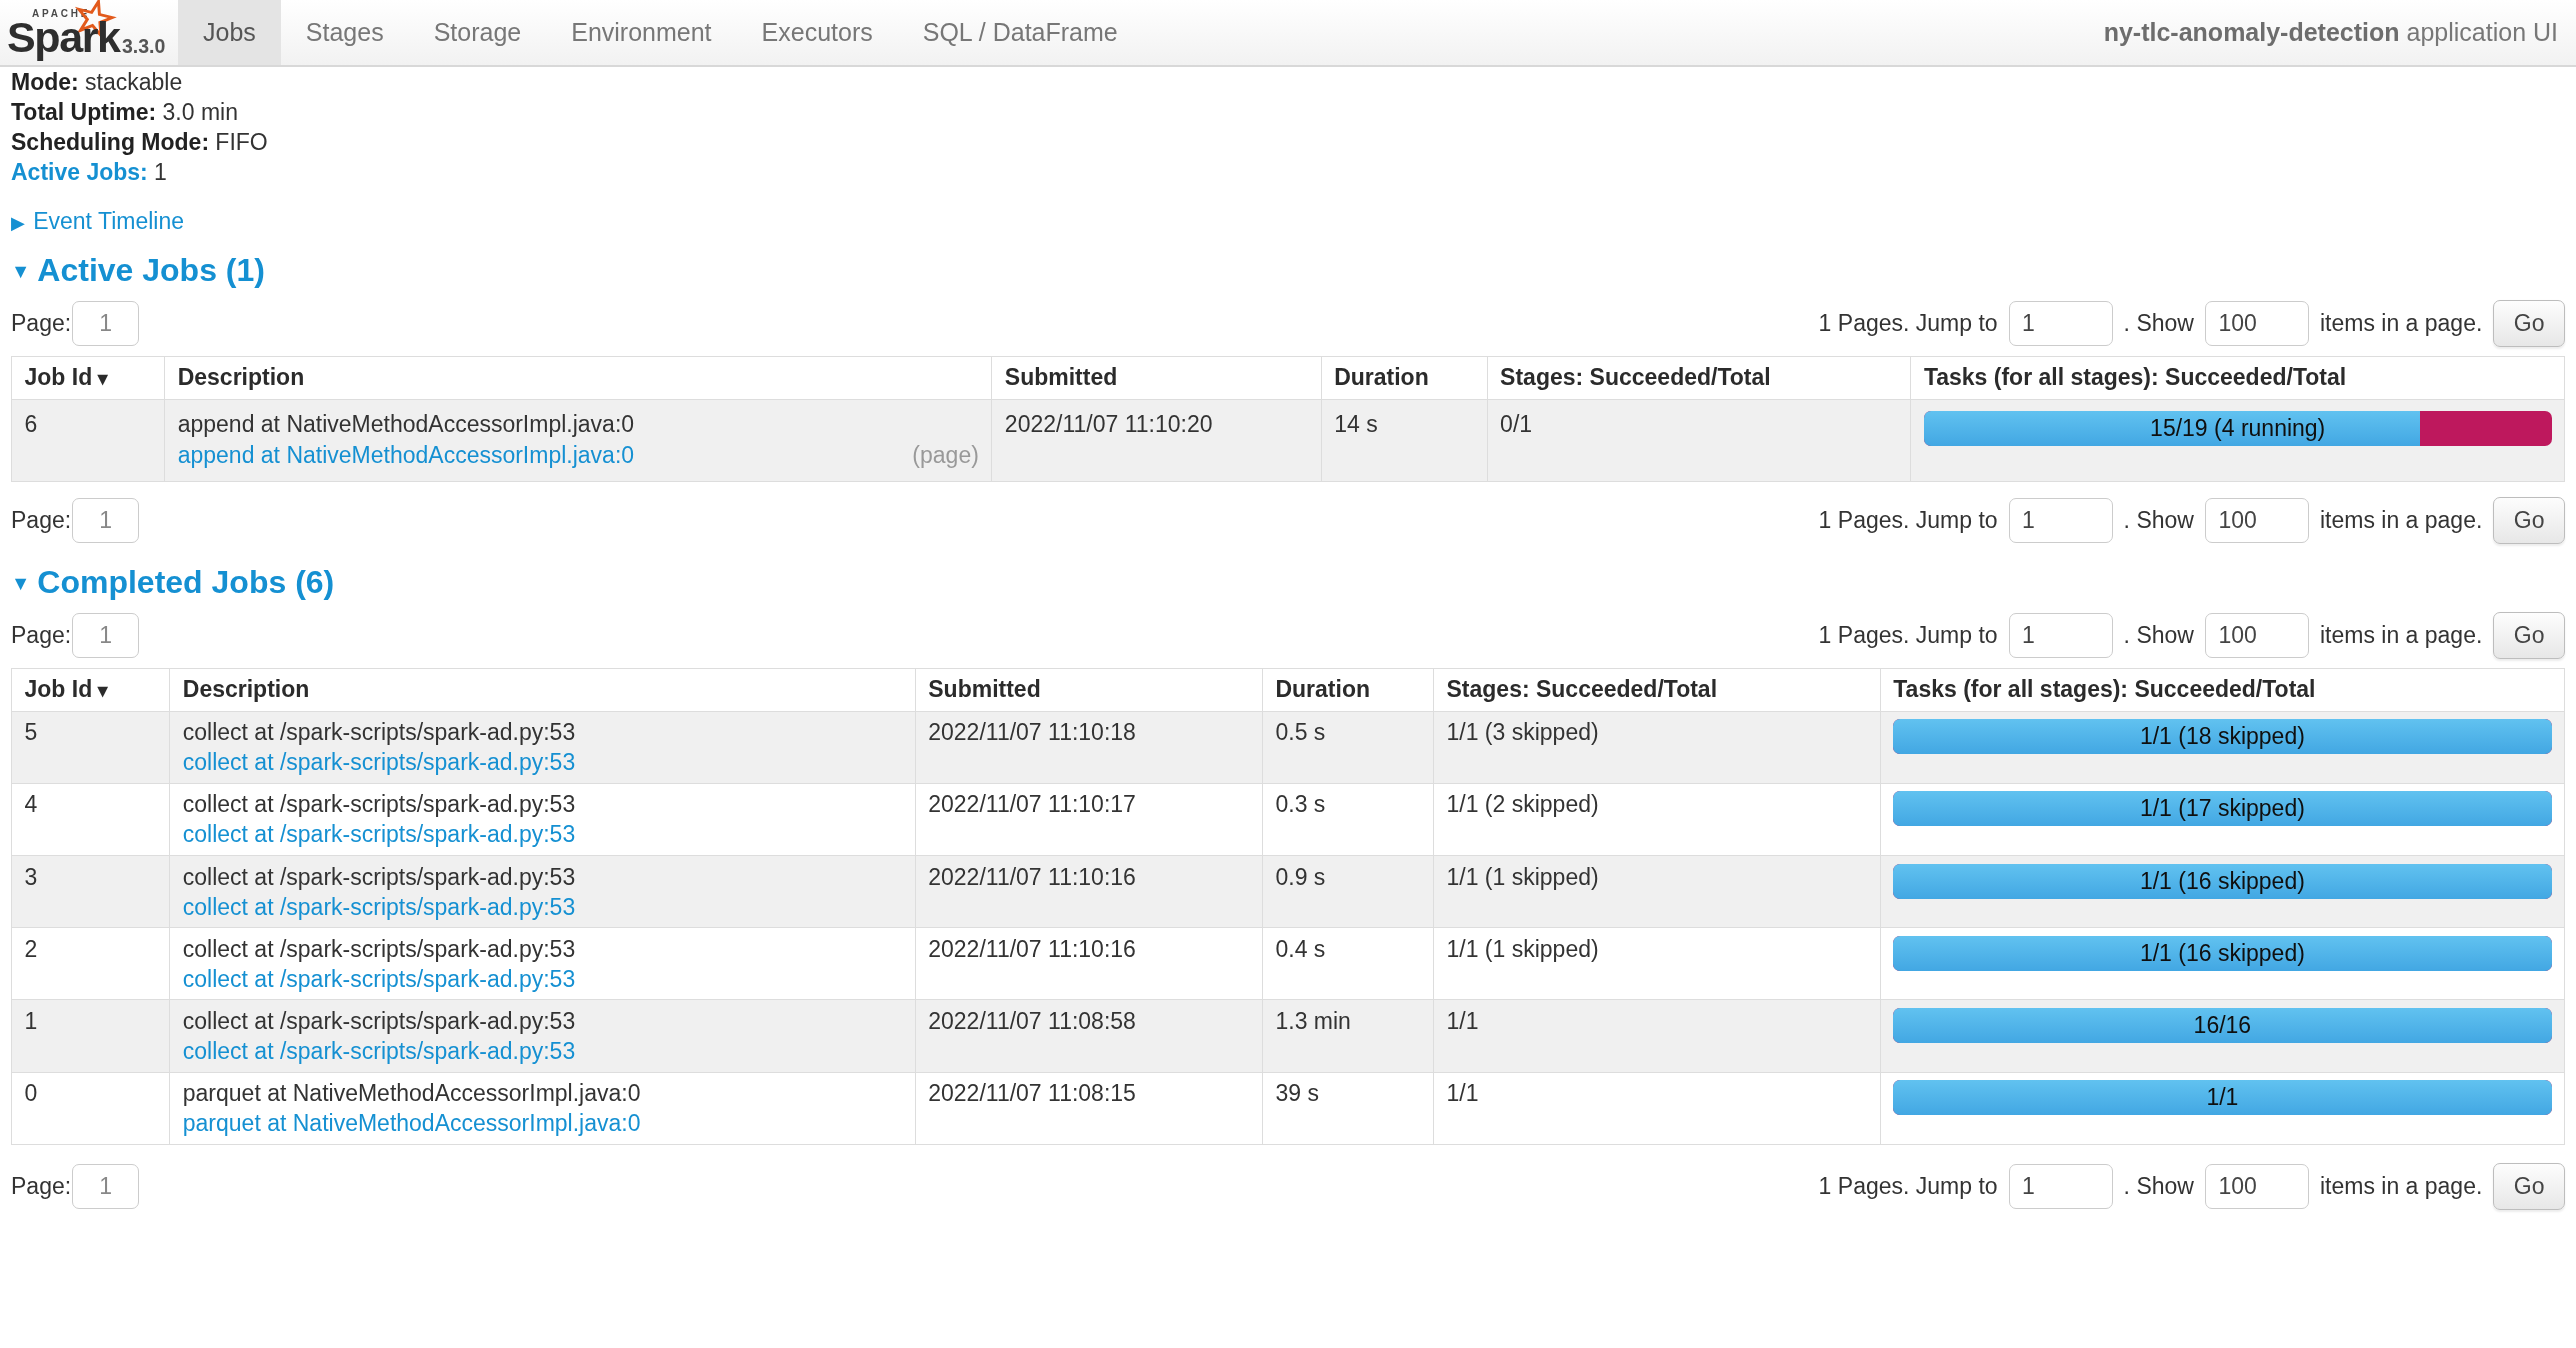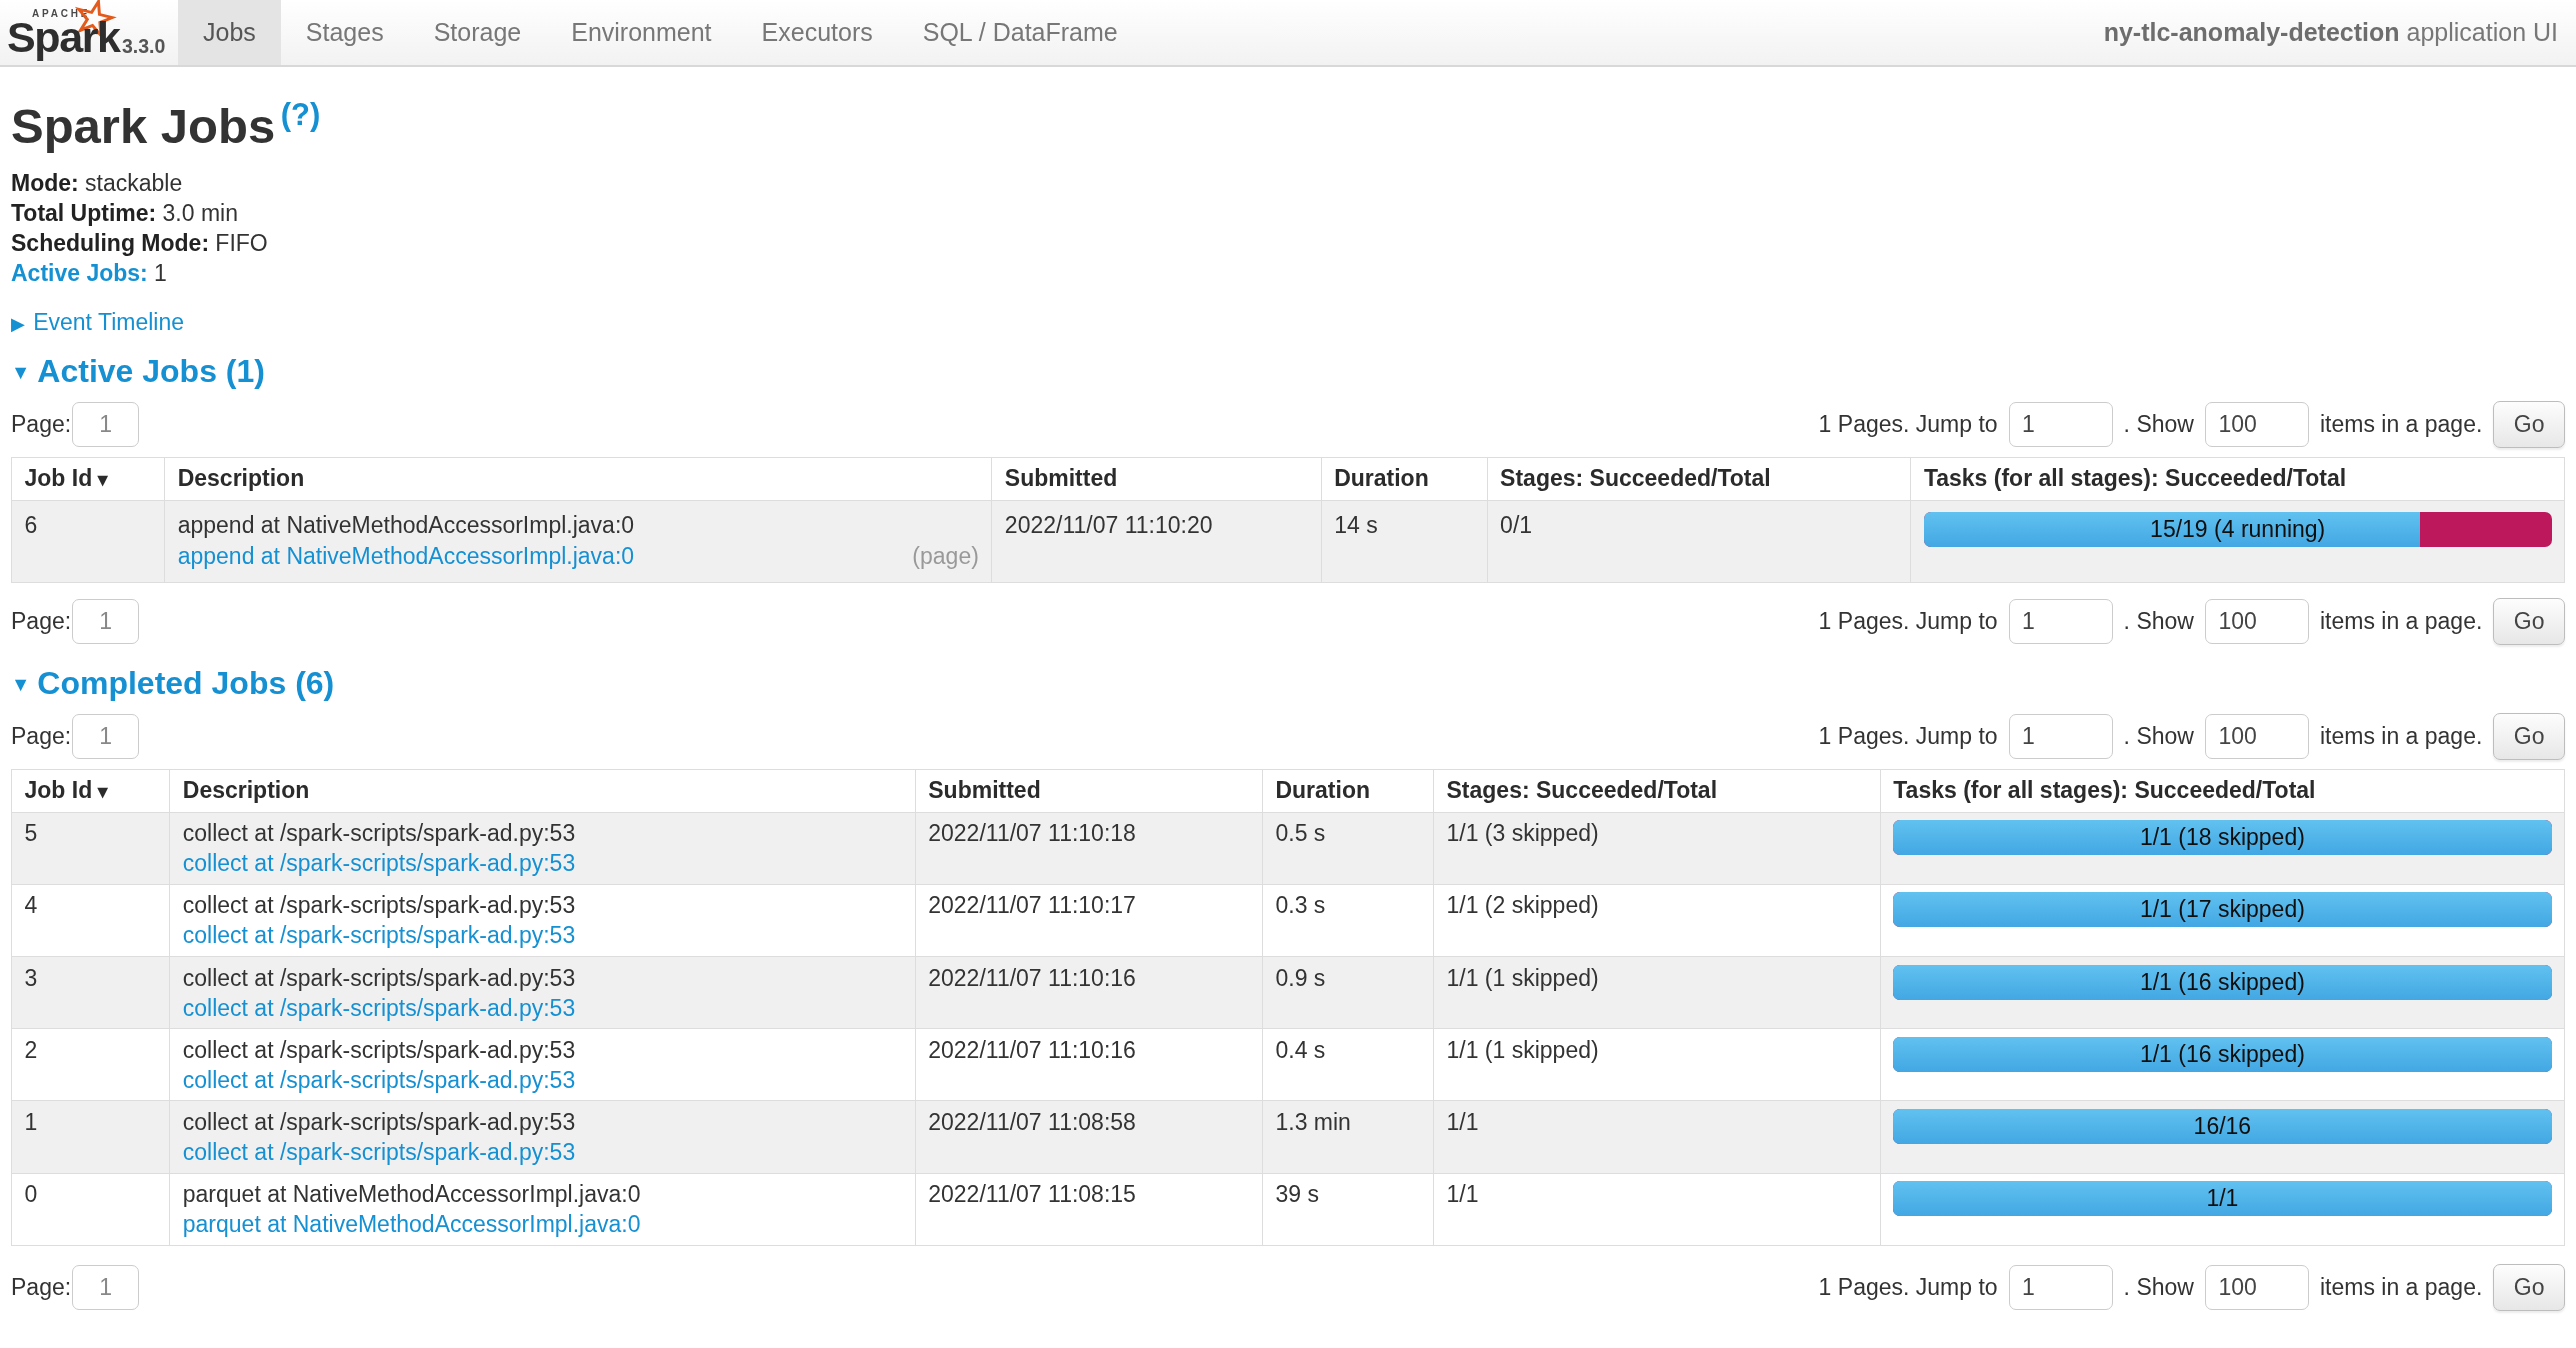--- a/index.html
+++ b/index.html
@@ -96,21 +96,20 @@
     <li class="tab">SQL / DataFrame</li>
   </ul>
   <div class="app-label">
     <b>ny-tlc-anomaly-detection</b>
     <span>application UI</span>
   </div>
 </div>
 
 <div class="content">
 
-  <h3 class="page-title"><span>Spark Jobs</span><span class="help-sup">(?)</span></h3>
 
   <div class="summary">
     <div class="summary-line">
       <strong>Mode:</strong><span class="val">stackable</span>
     </div>
     <div class="summary-line">
       <strong>Total Uptime:</strong><span class="val">3.0 min</span>
     </div>
     <div class="summary-line">
       <strong>Scheduling Mode:</strong><span class="val">FIFO</span>

